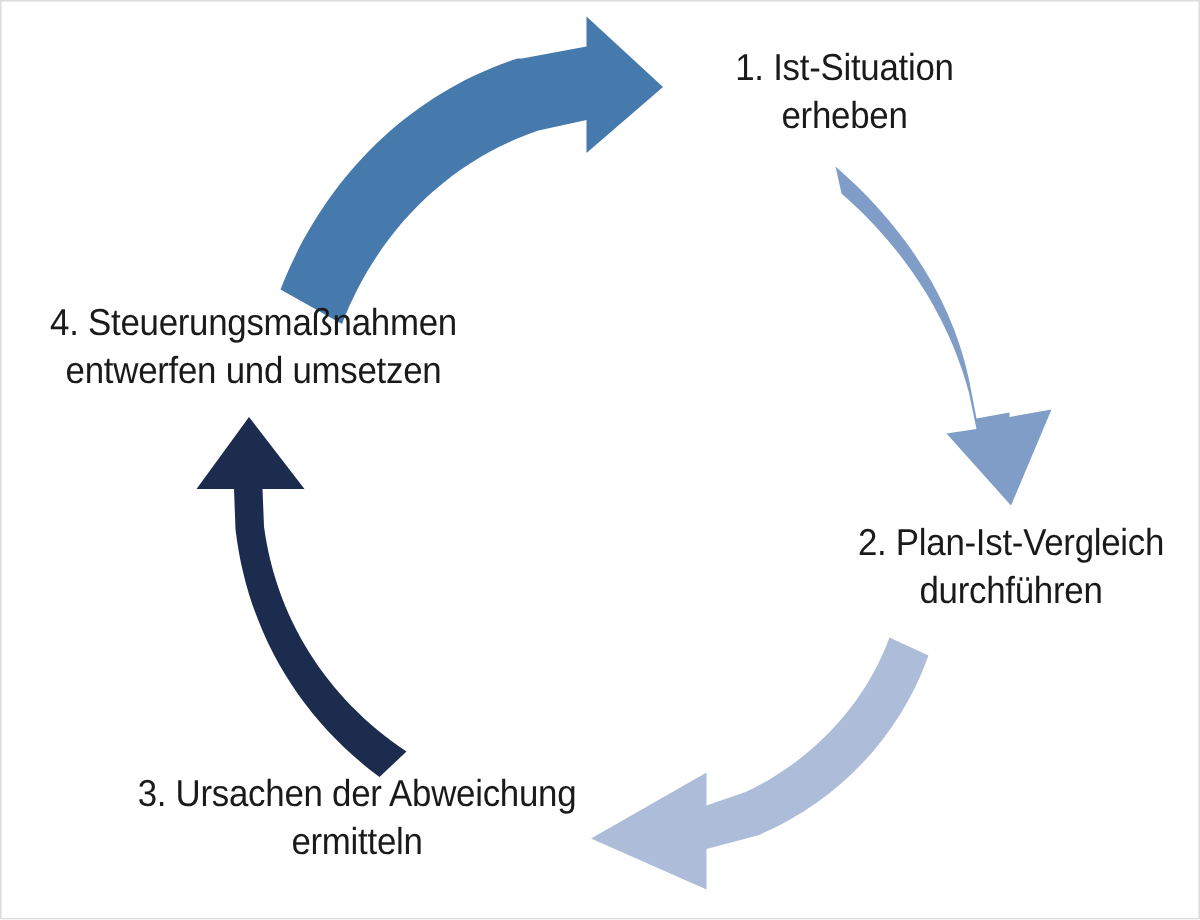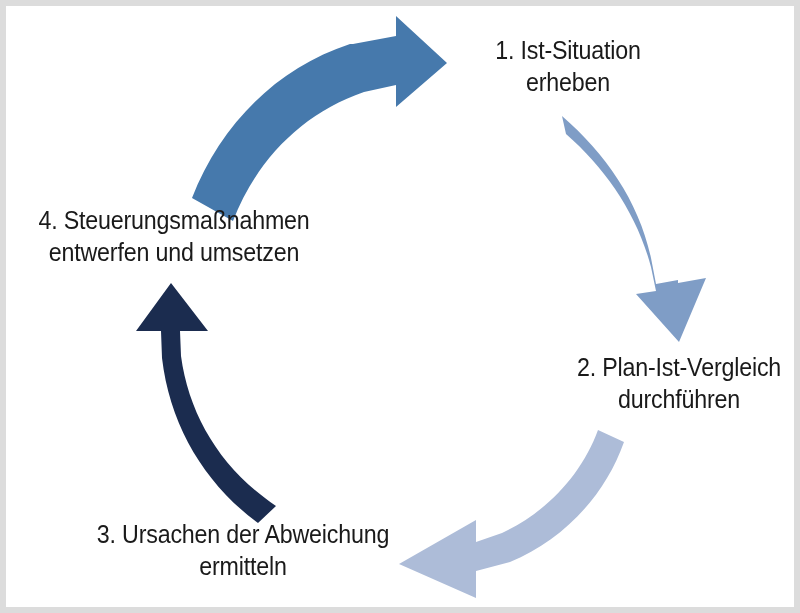--- a/index.html
+++ b/index.html
@@ -9,21 +9,21 @@
     background: #ffffff;
   }
   body {
     font-family: "Liberation Sans", "DejaVu Sans", sans-serif;
   }
   #canvas {
     position: relative;
     width: 800px;
     height: 613px;
     background: #ffffff;
-    border: 6px solid #f9a8d4;
+    border: 1px solid #f9a8d4;
     box-sizing: border-box;
     overflow: hidden;
   }
   #cycle-svg {
     position: absolute;
     left: 0;
     top: 0;
     width: 800px;
     height: 613px;
     display: block;

